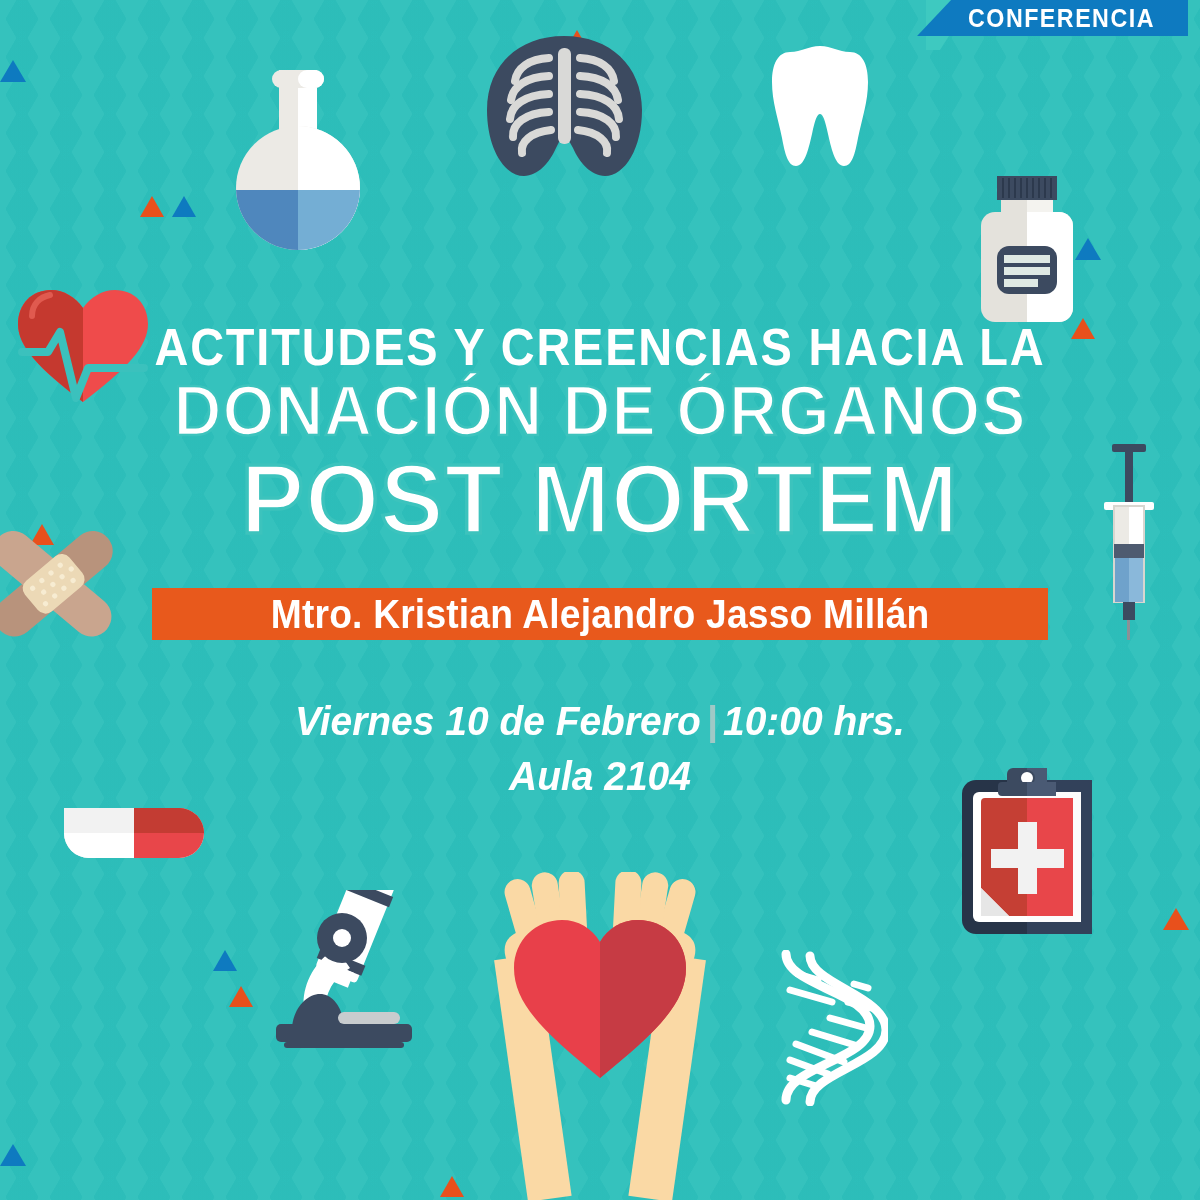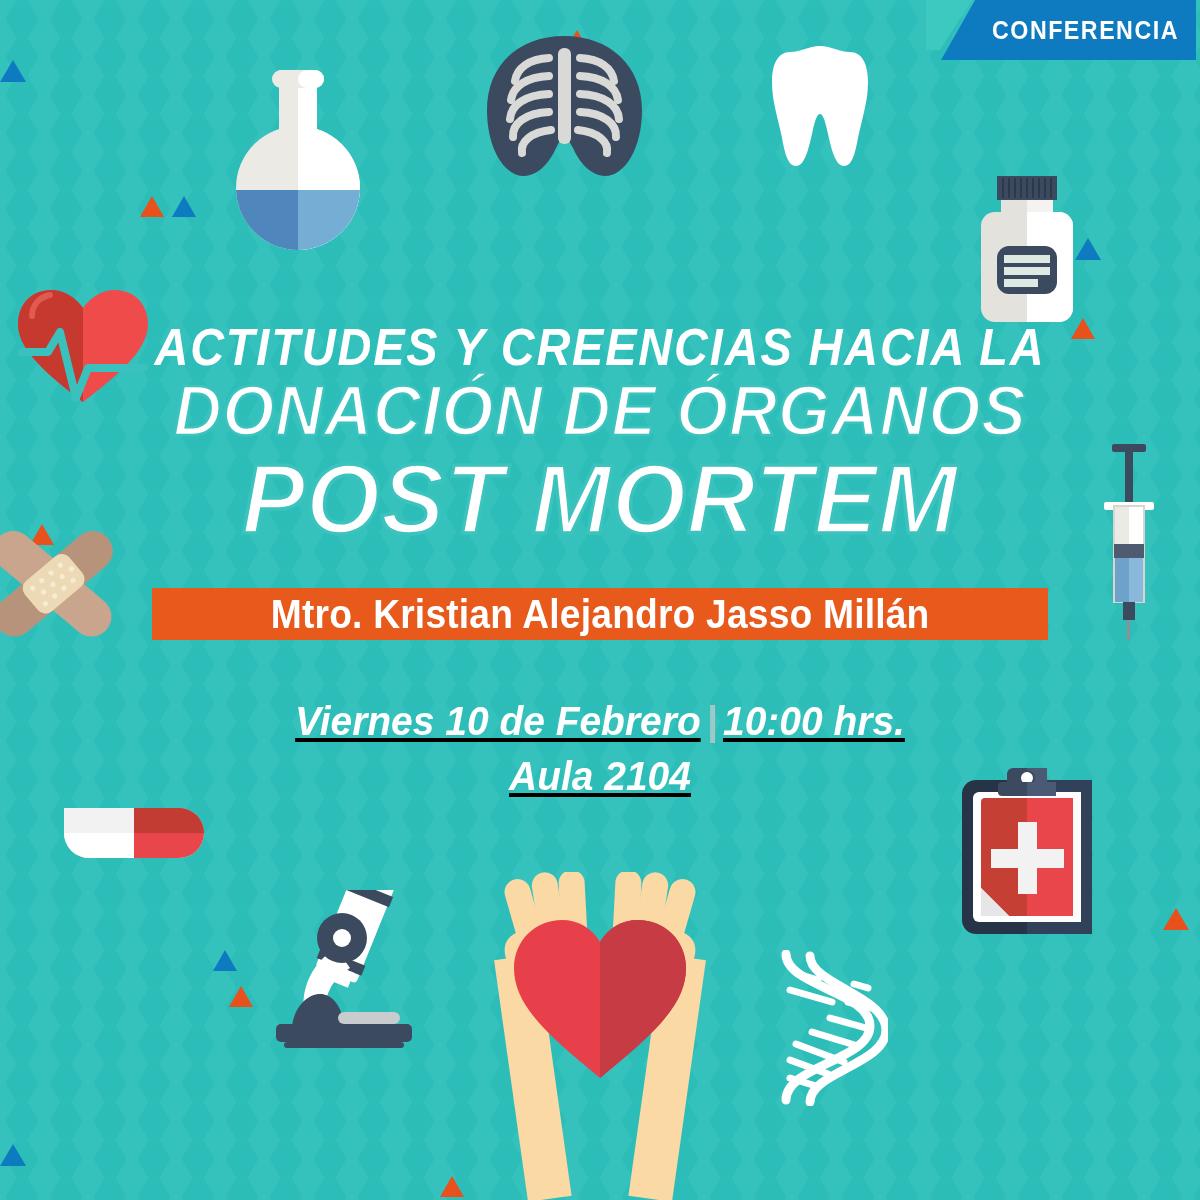--- a/index.html
+++ b/index.html
@@ -37,24 +37,24 @@
     background-size:44px 38px;
     background-position:22px 19px, 22px 19px;
   }
 
   
   .tri{position:absolute;width:0;height:0;}
 
   
   #ribbon{
     position:absolute;
-    top:0; right:4px;
-    height:60px;
+    top:0; right:12px;
+    height:36px;
     background:#0e7ac0;
-    padding:0 10px 0 44px;
+    padding:0 26px 0 44px;
     display:flex;align-items:center;justify-content:center;
     clip-path:polygon(34px 0, 100% 0, 100% 100%, 0 100%);
     z-index:30;
   }
   #ribbon .label{
     color:#ffffff;
     font-size:25px;
     font-weight:bold;
     letter-spacing:1.6px;
     font-family:"Liberation Sans", sans-serif;
@@ -70,21 +70,20 @@
     z-index:29;
   }
 
   
   #textblock{
     position:absolute;
     left:0; right:0;
     top:322px;
     text-align:center;
     z-index:25;
-    font-style:italic;
   }
   .t-line1{
     color:#ffffff;
     font-size:51px;
     font-weight:bold;
     letter-spacing:2px;
     line-height:1.02;
     transform:scaleX(.92);
     font-family:"Liberation Sans", sans-serif;
   }
@@ -146,21 +145,20 @@
     white-space:nowrap;
   }
 
   
   #date-block{
     position:absolute;
     left:0;right:0;
     top:694px;
     text-align:center;
     z-index:25;
-    text-decoration:underline;
   }
   .date-line{
     color:#ffffff;
     font-size:41px;
     font-weight:bold;
     font-style:italic;
     line-height:1.35;
     letter-spacing:0px;
     transform:scaleX(.95);
     font-family:"Liberation Sans", sans-serif;

